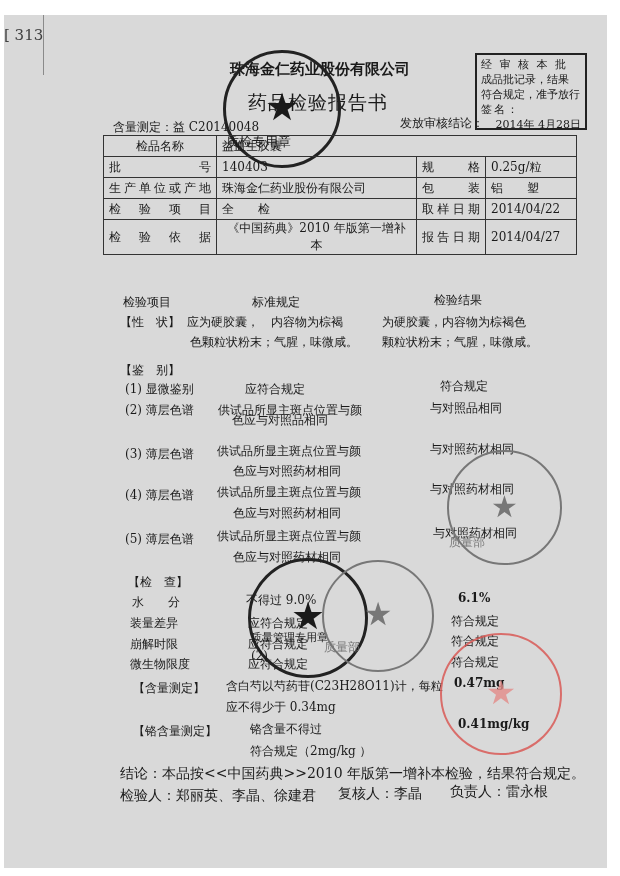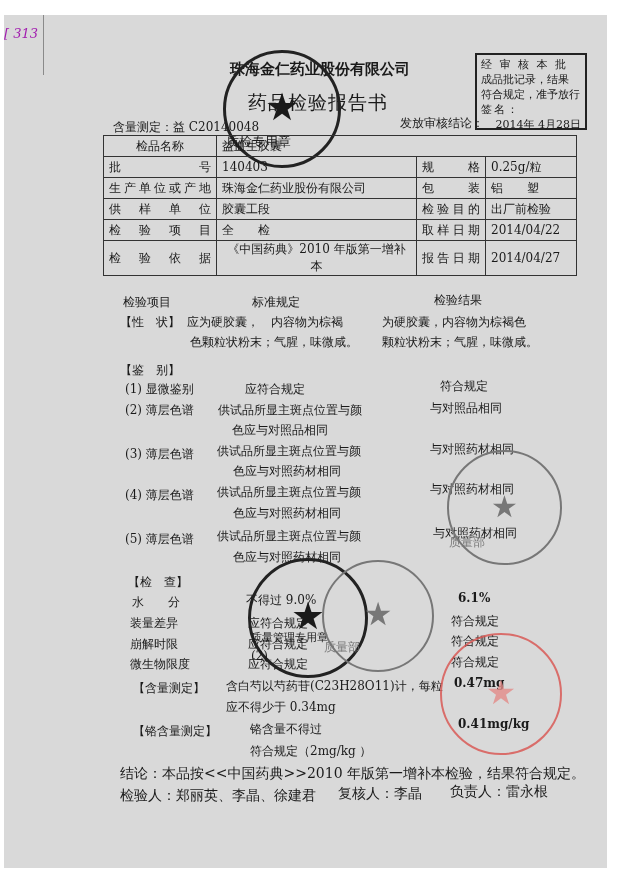--- a/index.html
+++ b/index.html
@@ -1,20 +1,20 @@
 <!DOCTYPE html>
 <html><head>
 <meta charset="utf-8">
 <style>
   html, body { margin:0; padding:0; }
   body { width:620px; height:876px; background:#ffffff; position:relative; overflow:hidden;
          font-family:"DejaVu Serif","Liberation Serif",serif; color:#1a1a1a; }
   .paper { position:absolute; left:4px; top:15px; width:603px; height:853px; background:#d9d9d9; }
   .margin-line { position:absolute; left:43px; top:15px; width:1px; height:60px; background:#8a8a8a; }
-  .note-tl { position:absolute; left:4px; top:26px; font-size:13px; font-style:italic; color:#a21caf; }
+  .note-tl { position:absolute; left:4px; top:26px; font-size:15px; color:#404040; }
   .abs { position:absolute; white-space:nowrap; }
   .company { left:230px; top:60px; font-size:15px; font-weight:bold; font-family:"DejaVu Sans","Liberation Sans",sans-serif; }
   .title { left:248px; top:90px; font-size:19px; letter-spacing:1px; }
   .rptno { left:113px; top:119px; font-size:12px; }
   .release { left:400px; top:115px; font-size:12px; }
   .approve-box { position:absolute; left:475px; top:53px; width:112px; height:77px; border:2px solid #222;
                  font-size:11px; line-height:15px; padding:2px 4px; box-sizing:border-box; }
   .approve-box div { letter-spacing:2px; }
   table.info { position:absolute; left:103px; top:135px; width:474px; border-collapse:collapse; font-size:12px; }
   table.info td { border:1px solid #333; height:20px; padding:0 5px; }
@@ -66,26 +66,20 @@
     <td class="lbl2">规　　格</td>
     <td style="width:80px">0.25g/粒</td>
   </tr>
   <tr>
     <td class="lbl">生产单位或产地</td>
     <td>珠海金仁药业股份有限公司</td>
     <td class="lbl2">包　　装</td>
     <td>铝　　塑</td>
   </tr>
   <tr>
-    <td class="lbl">供样单位</td>
-    <td>胶囊工段</td>
-    <td class="lbl2">检验目的</td>
-    <td>出厂前检验</td>
-  </tr>
-  <tr>
     <td class="lbl">检验项目</td>
     <td>全　　检</td>
     <td class="lbl2">取样日期</td>
     <td>2014/04/22</td>
   </tr>
   <tr>
     <td class="lbl">检验依据</td>
     <td style="text-align:center">《中国药典》2010 年版第一增补本</td>
     <td class="lbl2">报告日期</td>
     <td>2014/04/27</td>
@@ -104,21 +98,21 @@
 <div class="abs sec" style="left:382px;top:334px">颗粒状粉末；气腥，味微咸。</div>
 
 <div class="abs sec" style="left:120px;top:362px">【鉴　别】</div>
 
 <div class="abs sec" style="left:125px;top:381px">(1) 显微鉴别</div>
 <div class="abs sec" style="left:245px;top:381px">应符合规定</div>
 <div class="abs sec" style="left:440px;top:378px">符合规定</div>
 
 <div class="abs sec" style="left:125px;top:402px">(2) 薄层色谱</div>
 <div class="abs sec" style="left:218px;top:402px">供试品所显主斑点位置与颜</div>
-<div class="abs sec" style="left:232px;top:422px">色应与对照品相同</div>
+<div class="abs sec" style="left:232px;top:412px">色应与对照品相同</div>
 <div class="abs sec" style="left:430px;top:400px">与对照品相同</div>
 
 <div class="abs sec" style="left:125px;top:446px">(3) 薄层色谱</div>
 <div class="abs sec" style="left:217px;top:443px">供试品所显主斑点位置与颜</div>
 <div class="abs sec" style="left:233px;top:463px">色应与对照药材相同</div>
 <div class="abs sec" style="left:430px;top:441px">与对照药材相同</div>
 
 <div class="abs sec" style="left:125px;top:487px">(4) 薄层色谱</div>
 <div class="abs sec" style="left:217px;top:484px">供试品所显主斑点位置与颜</div>
 <div class="abs sec" style="left:233px;top:505px">色应与对照药材相同</div>

